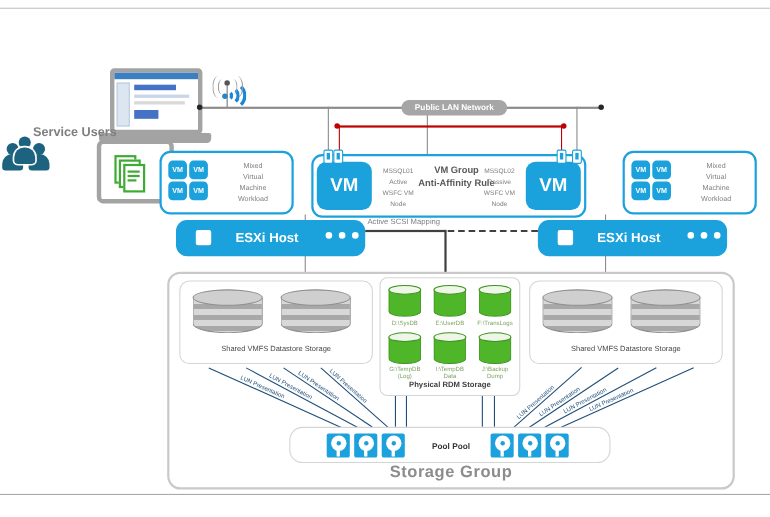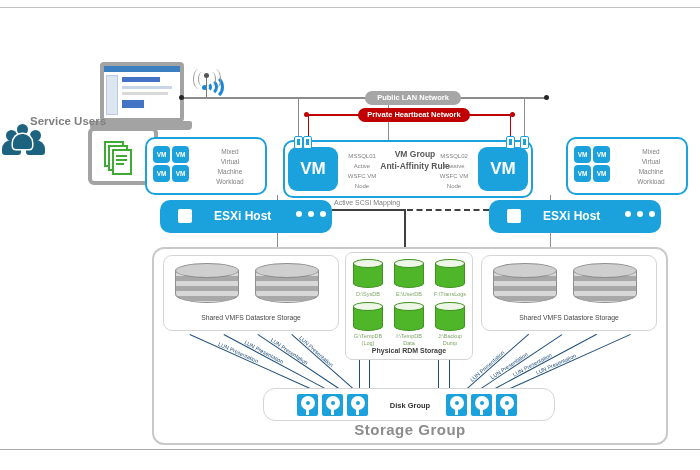--- a/index.html
+++ b/index.html
@@ -187,21 +187,20 @@
   <div class="vline" style="left:388px;top:97px;height:43px;z-index:0"></div>
 
   <div class="pill" style="left:365px;top:91px;width:96px;background:#a6a6a6">Public LAN Network</div>
 
   <div class="hline red" style="left:306px;top:114px;width:207px"></div>
   <div class="dot red" style="left:304px;top:112px"></div>
   <div class="dot red" style="left:510px;top:112px"></div>
   <div class="vline red" style="left:308px;top:114px;height:26px"></div>
   <div class="vline red" style="left:510px;top:114px;height:26px"></div>
 
-  <div class="pill" style="left:358px;top:108px;width:112px;background:#c00000">Private Heartbeat Network</div>
 
   <div class="outline" style="left:145px;top:137px;width:122px;height:58px"></div>
   <div class="vmtile" style="left:153px;top:146px;width:17px;height:17px;font-size:6.5px;line-height:17px">VM</div>
   <div class="vmtile" style="left:172px;top:146px;width:17px;height:17px;font-size:6.5px;line-height:17px">VM</div>
   <div class="vmtile" style="left:153px;top:165px;width:17px;height:17px;font-size:6.5px;line-height:17px">VM</div>
   <div class="vmtile" style="left:172px;top:165px;width:17px;height:17px;font-size:6.5px;line-height:17px">VM</div>
   <div class="smalltext" style="left:198px;top:147px;width:64px">Mixed
 Virtual
 Machine
 Workload</div>
@@ -368,21 +367,21 @@
     <div class="disk" style="left:58px;top:5px">
         <div class="c"></div>
         <div class="d"></div>
         <div class="s"></div>
       </div>
     <div class="disk" style="left:83px;top:5px">
         <div class="c"></div>
         <div class="d"></div>
         <div class="s"></div>
       </div>
-    <div class="pooltitle" style="left:116px;top:12px;width:60px">Disk Group</div>
+    <div class="pooltitle" style="left:116px;top:12px;width:60px">Pool Pool</div>
     <div class="disk" style="left:182px;top:5px">
         <div class="c"></div>
         <div class="d"></div>
         <div class="s"></div>
       </div>
     <div class="disk" style="left:207px;top:5px">
         <div class="c"></div>
         <div class="d"></div>
         <div class="s"></div>
       </div>

